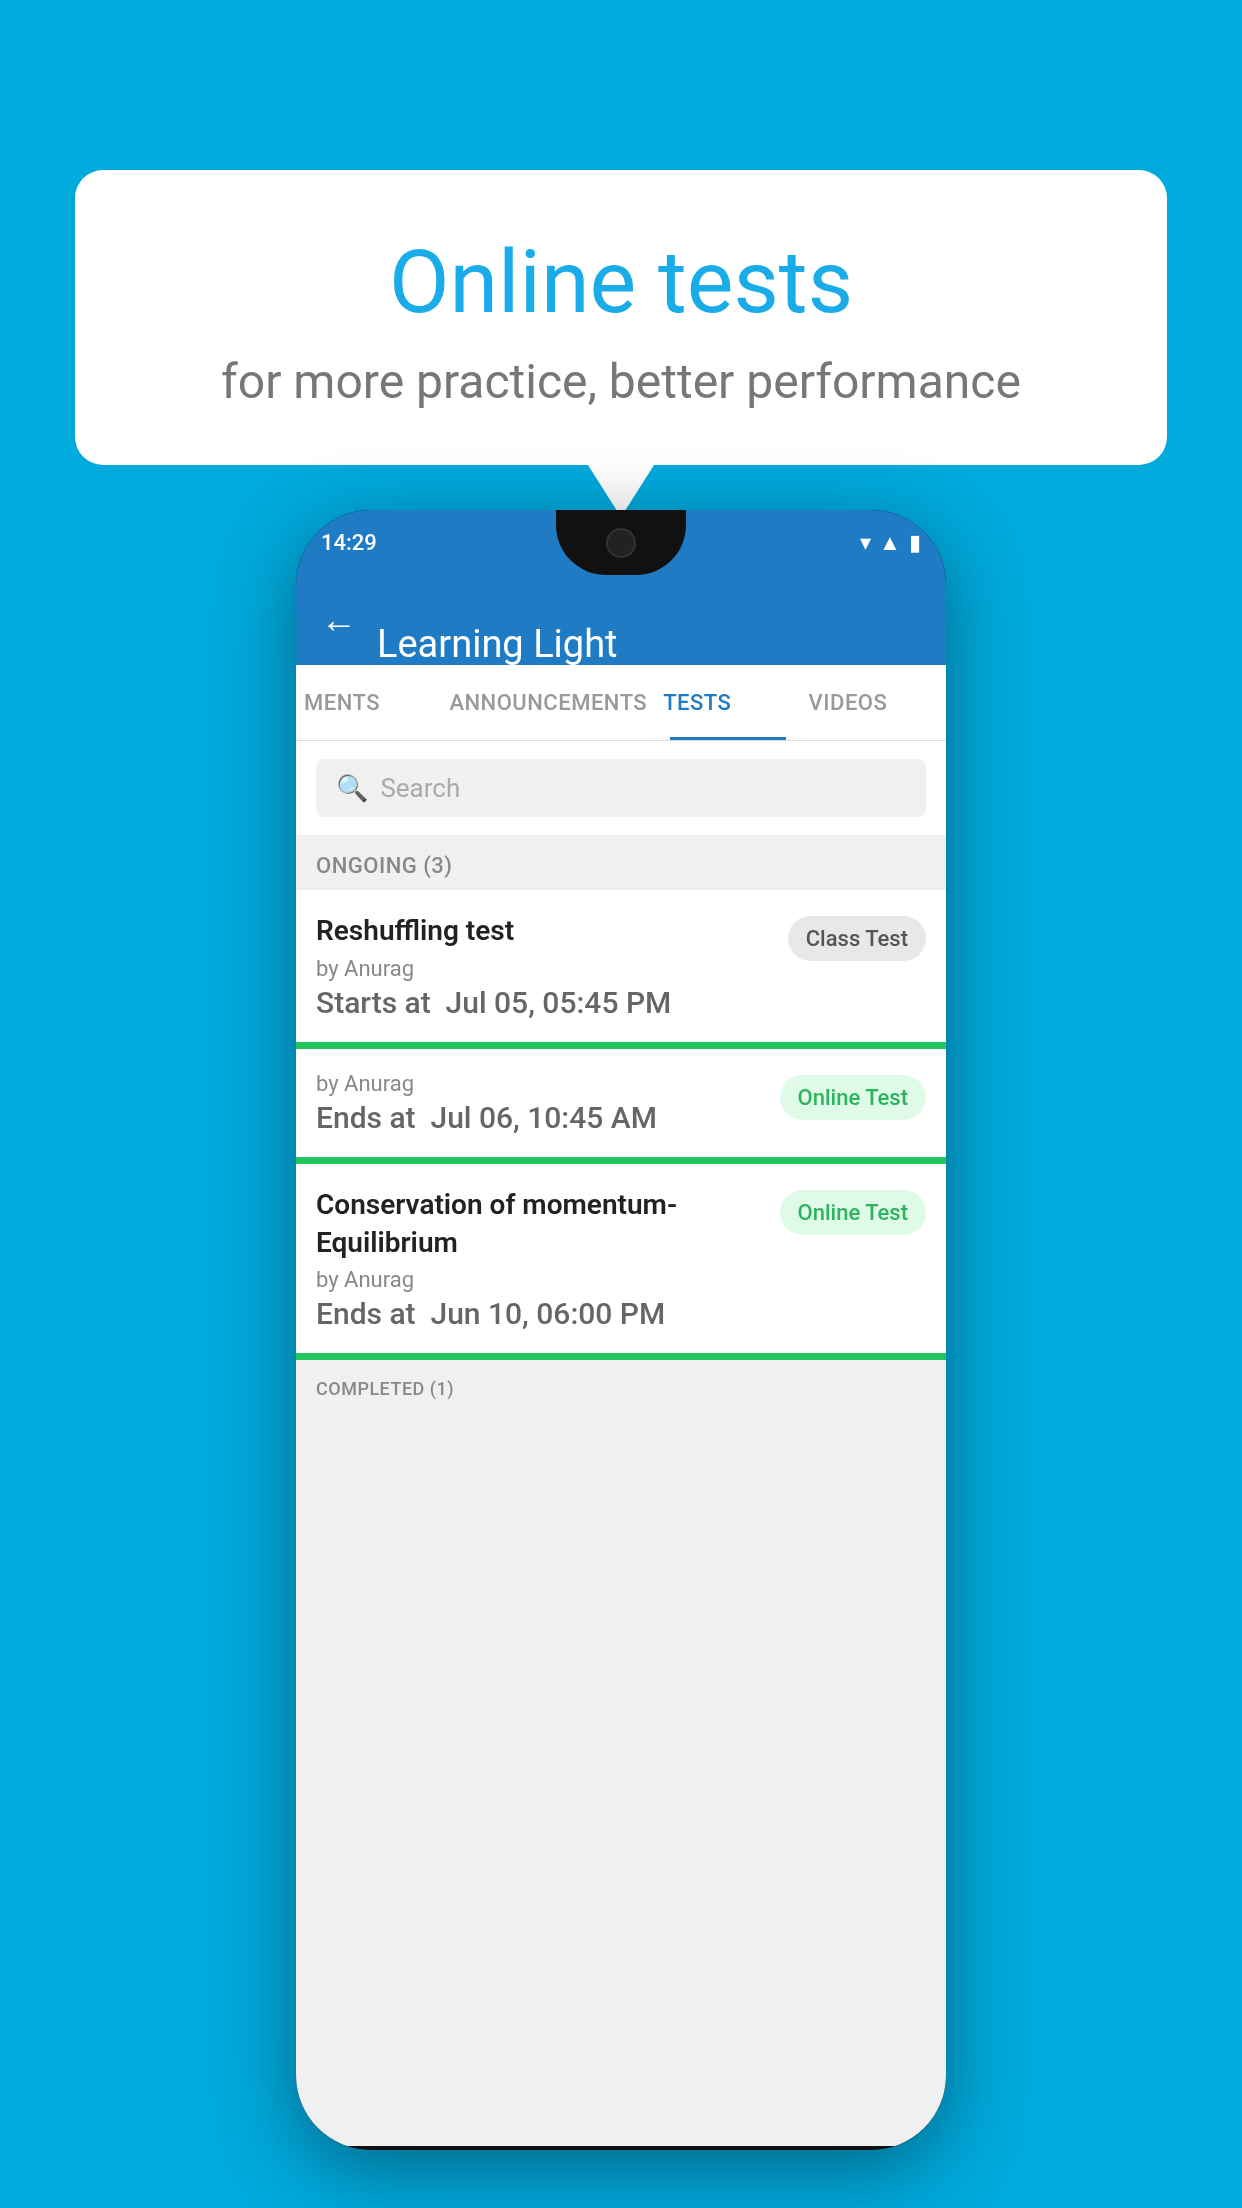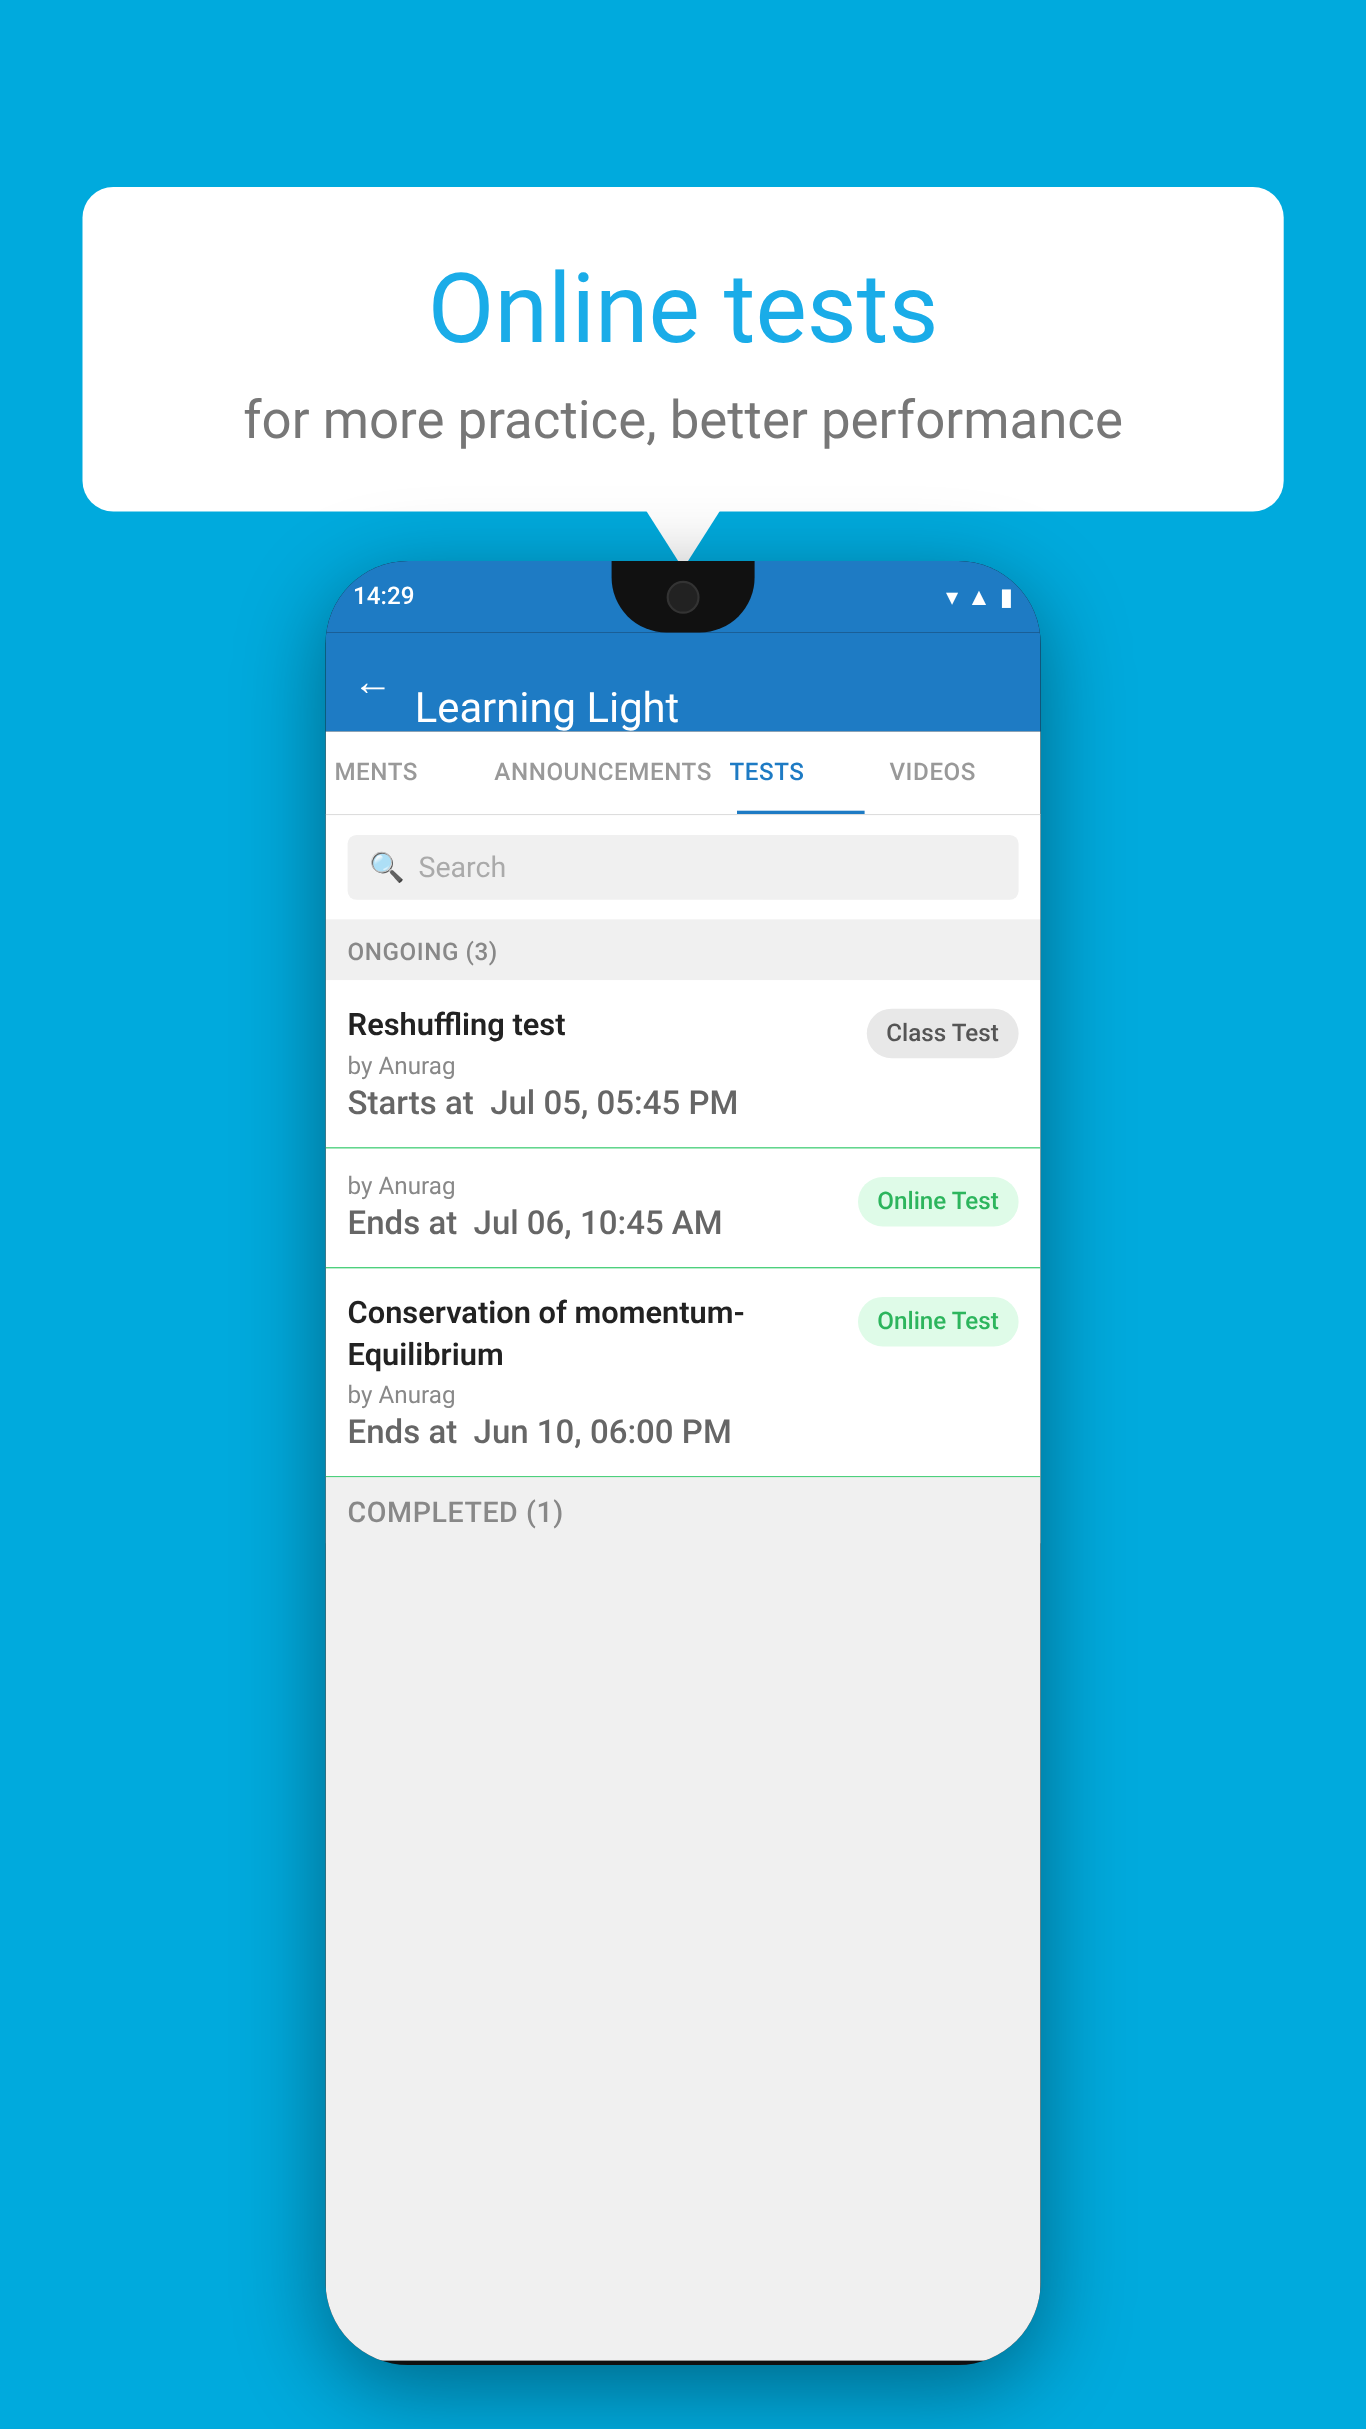--- a/index.html
+++ b/index.html
@@ -217,21 +217,21 @@
       background: #F0F0F0;
     }
 
     
     .test-list {
       background: white;
     }
 
     .test-item {
       padding: 22px 20px;
-      border-bottom: 1px solid #22c55e;
+      border-bottom: 7px solid #22c55e;
       display: flex;
       align-items: flex-start;
       justify-content: space-between;
       gap: 15px;
     }
 
     .test-info {
       flex: 1;
     }
 
@@ -274,21 +274,21 @@
       color: #555;
     }
 
     .badge-online {
       background: #DFFBE8;
       color: #2DB55D;
     }
 
     .completed-section {
       padding: 18px 20px 12px;
-      font-size: 26px;
+      font-size: 18px;
       color: #888;
       font-weight: 500;
       letter-spacing: 0.5px;
       background: #F0F0F0;
     }
   </style>
 </head>
 <body>
 
 <div style="position:absolute;inset:0;background:#00AADD;"></div>

